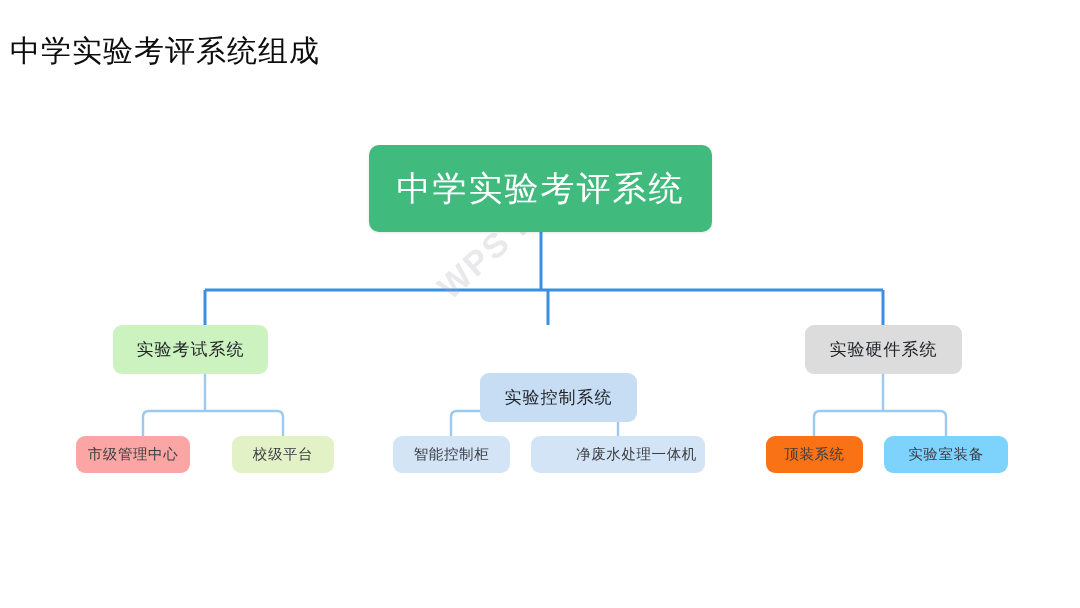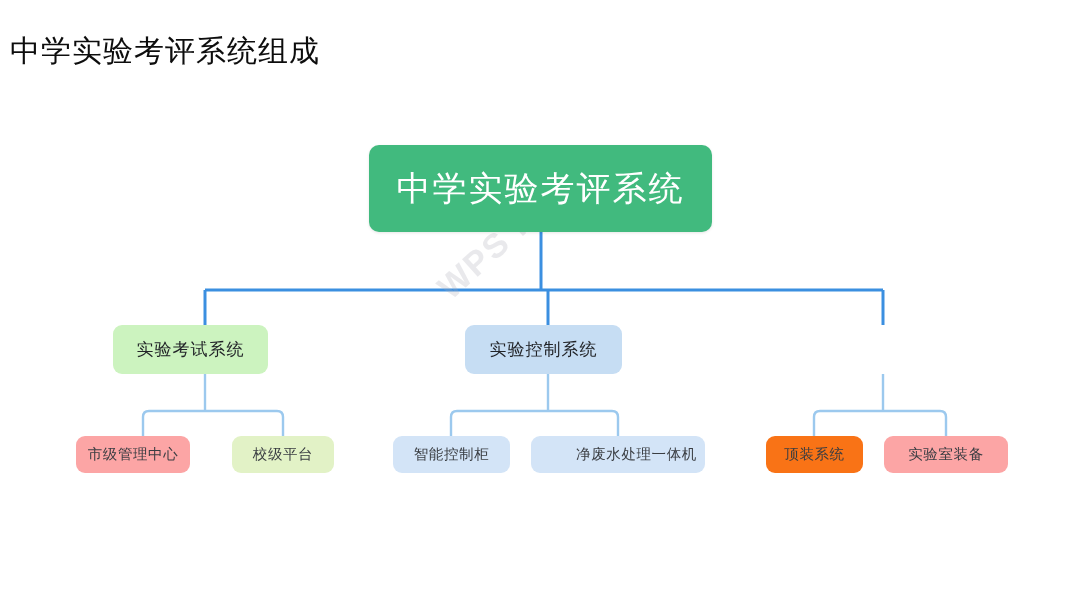--- a/index.html
+++ b/index.html
@@ -89,37 +89,37 @@
 
   .node.level2 {
     top: 325px;
     height: 49px;
     border-radius: 9px;
     font-size: 17px;
     color: #222428;
     letter-spacing: 1px;
   }
   .node.l2-a { left: 113px; width: 155px; background: #ccf3bf; }
-  .node.l2-b { left: 465px; width: 157px; background: #c6ddf3; }
+  .node.l2-b { left: 480px; width: 157px; background: #c6ddf3; margin-top: 48px; }
   .node.l2-c { left: 805px; width: 157px; background: #dcdcdc; }
 
   .node.level3 {
     top: 436px;
     height: 37px;
     border-radius: 9px;
     font-size: 14.5px;
     color: #3a3d42;
     letter-spacing: 0.6px;
   }
   .node.l3-a1 { left: 76px;  width: 114px; background: #fca5a5; }
   .node.l3-a2 { left: 232px; width: 102px; background: #e2f2c6; }
   .node.l3-b1 { left: 393px; width: 117px; background: #d3e4f7; }
   .node.l3-b2 { left: 531px; width: 174px; background: #d3e4f7; padding-left: 37px; }
   .node.l3-c1 { left: 766px; width: 97px;  background: #f97316; }
-  .node.l3-c2 { left: 884px; width: 124px; background: #fca5a5; }
+  .node.l3-c2 { left: 884px; width: 124px; background: #7dd3fc; }
 </style>
 </head>
 <body>
 
 <div id="page">
 
   <div id="page-title">中学实验考评系统组成</div>
 
   <div id="mindmap">
 
@@ -145,20 +145,21 @@
       <path d="M 883 411 L 820 411 Q 814 411 814 417 L 814 436" stroke="#9cc9ee" stroke-width="2.4" fill="none"></path>
       <path d="M 883 411 L 940 411 Q 946 411 946 417 L 946 436" stroke="#9cc9ee" stroke-width="2.4" fill="none"></path>
     </svg>
 
     <div id="watermark">WPS Mind</div>
 
     <div class="node root">中学实验考评系统</div>
 
     <div class="node level2 l2-a">实验考试系统</div>
     <div class="node level2 l2-b">实验控制系统</div>
+    <div class="node level2 l2-c">实验硬件系统</div>
 
     <div class="node level3 l3-a1">市级管理中心</div>
     <div class="node level3 l3-a2">校级平台</div>
 
     <div class="node level3 l3-b1">智能控制柜</div>
     <div class="node level3 l3-b2">净废水处理一体机</div>
 
     <div class="node level3 l3-c1">顶装系统</div>
     <div class="node level3 l3-c2">实验室装备</div>
 

